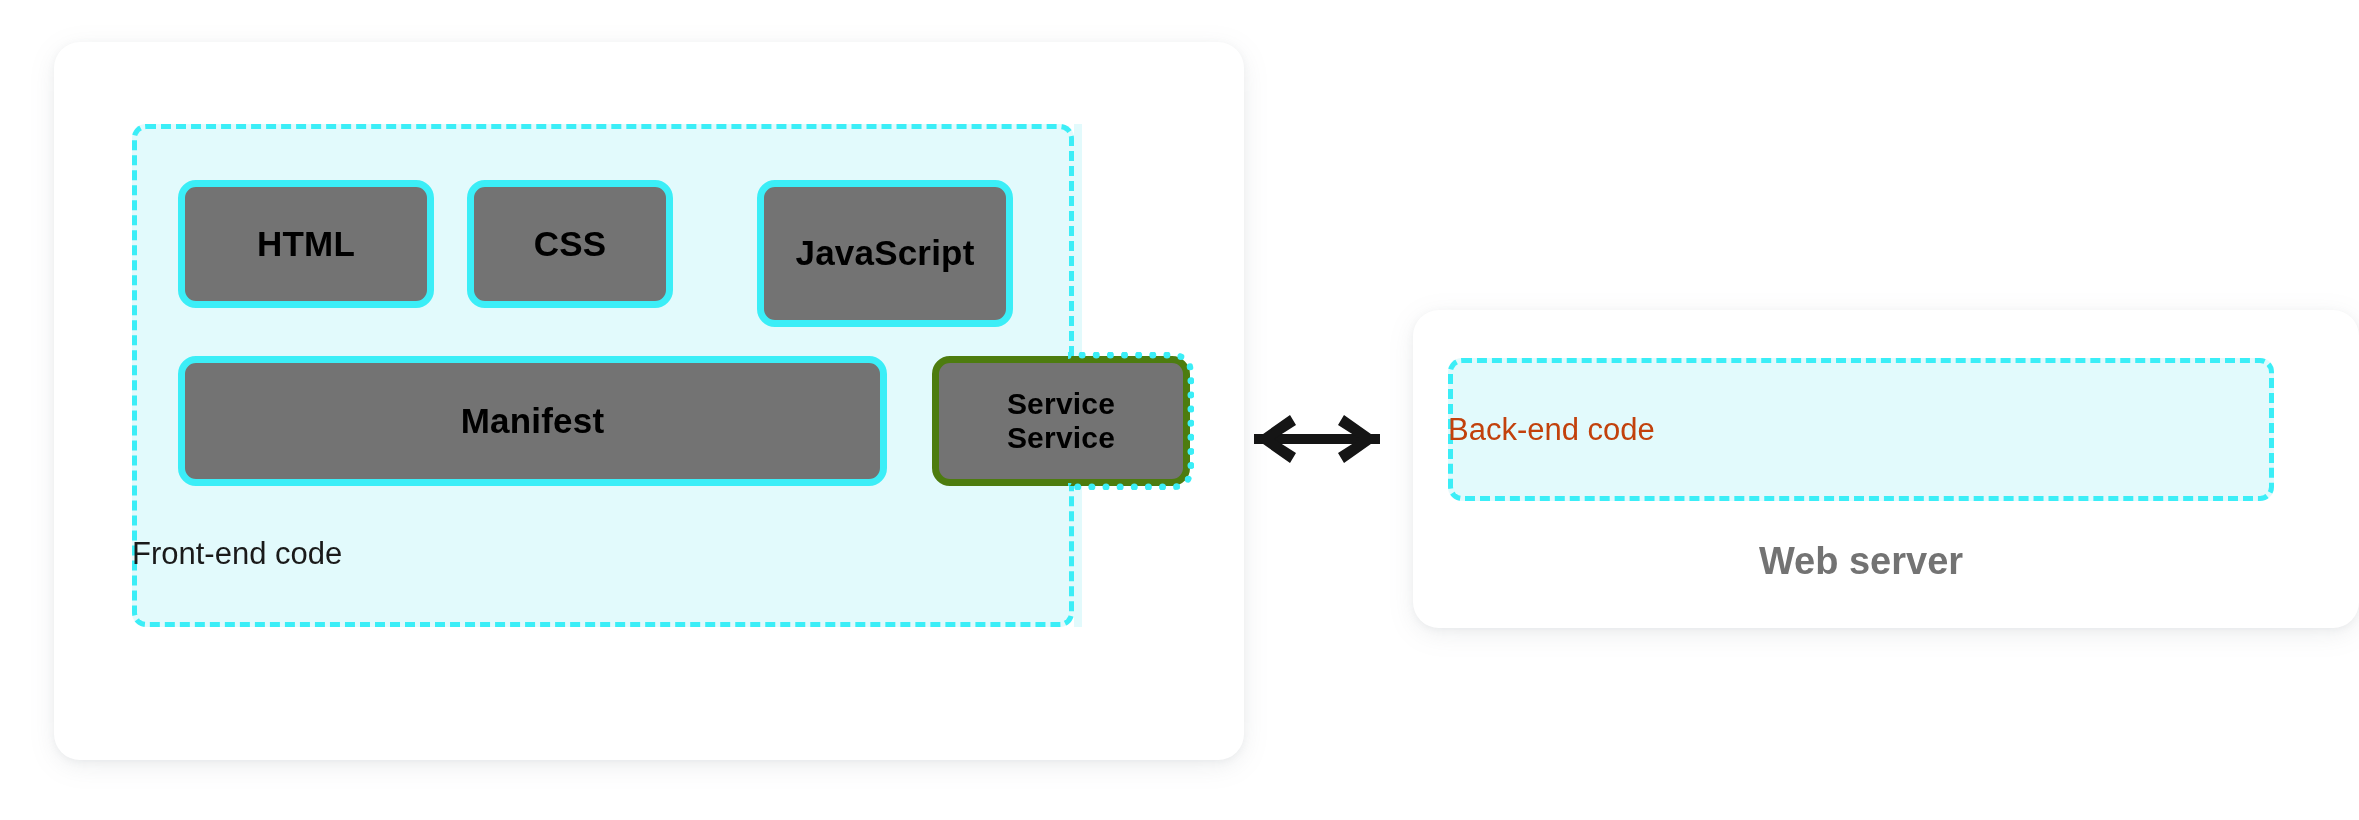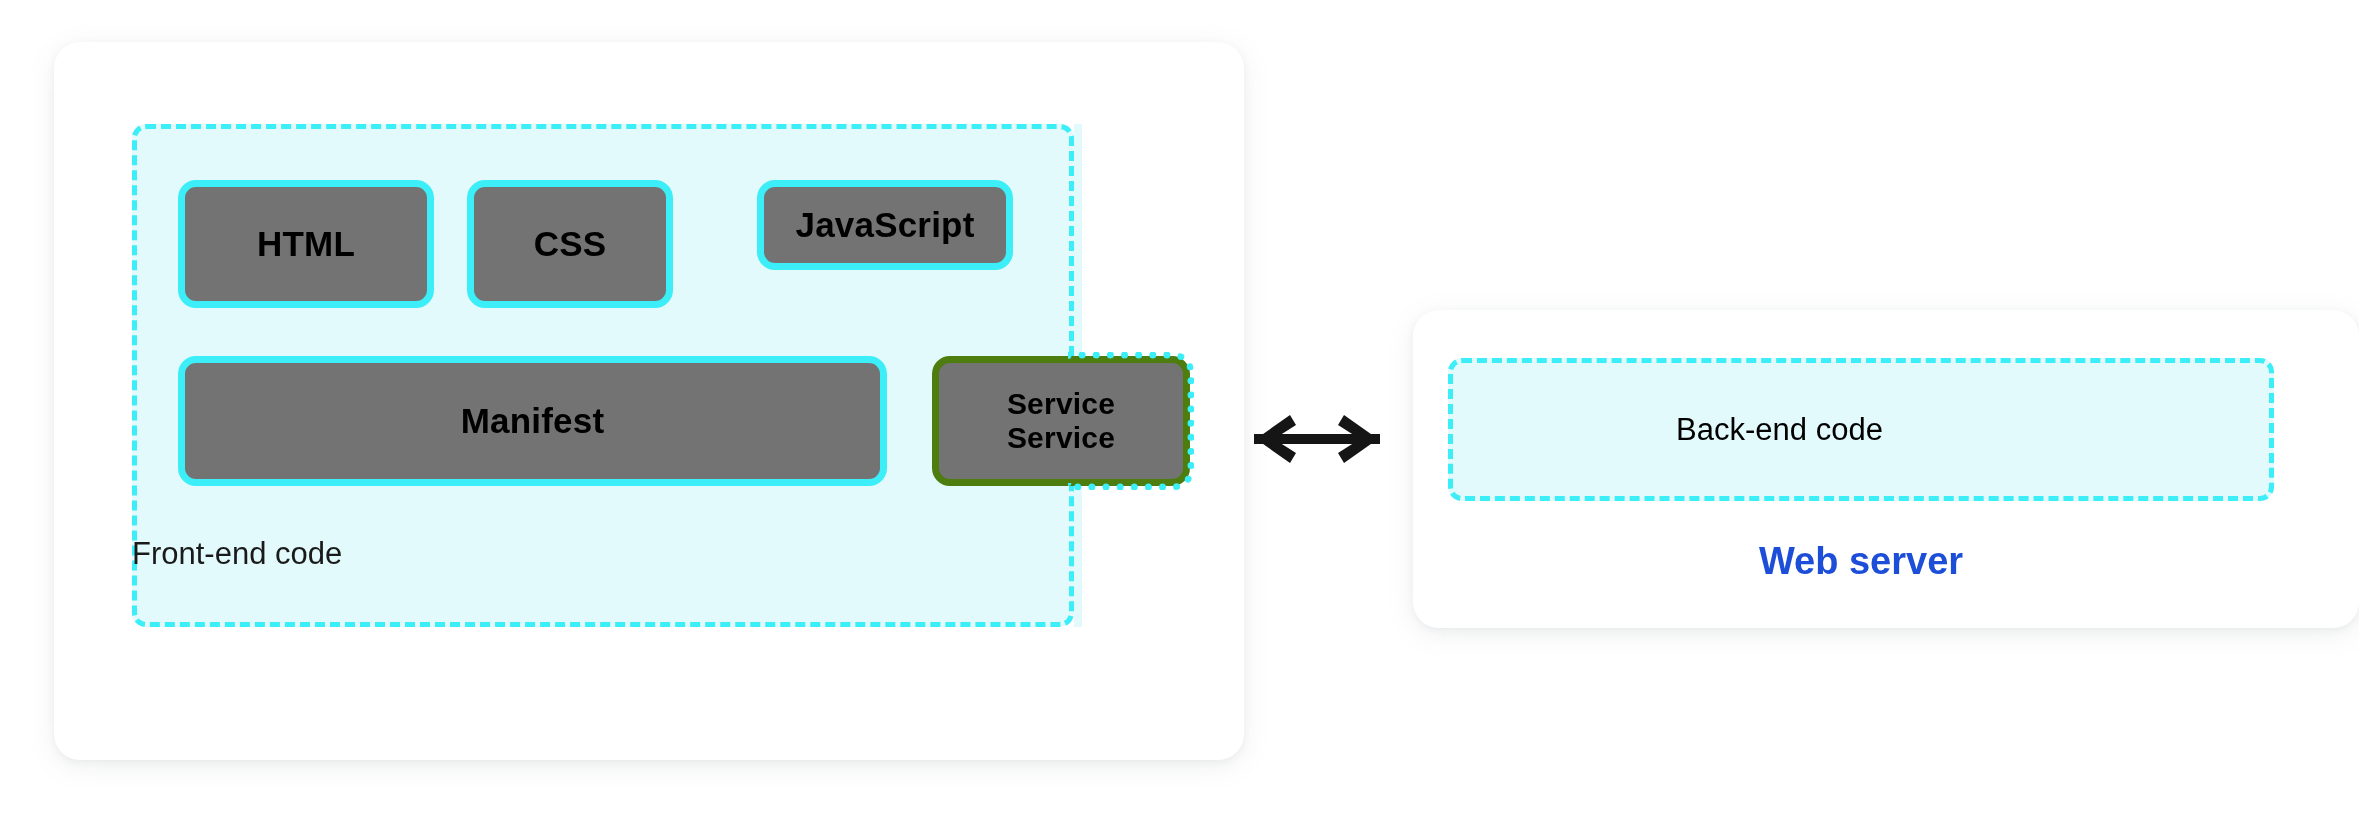--- a/index.html
+++ b/index.html
@@ -76,21 +76,21 @@
     text-align: center;
     color: #000000;
     font-weight: bold;
     font-size: 35px;
     letter-spacing: 0.2px;
     line-height: 1.15;
   }
 
   .box-html       { left: 178px; top: 180px; width: 256px;  height: 128px; }
   .box-css        { left: 467px; top: 180px; width: 206px;  height: 128px; }
-  .box-javascript { left: 757px; top: 180px; width: 256px;  height: 90px; }
+  .box-javascript { left: 757px; top: 180px; width: 256px;  height: 147px; }
   .box-manifest   { left: 178px; top: 356px; width: 709px;  height: 130px; }
 
   
   .box-serviceworker {
     left: 932px;
     top: 356px;
     width: 258px;
     height: 130px;
     border: 7px solid #4d7c0f;
     border-radius: 18px;
@@ -139,32 +139,32 @@
     top: 536px;
     width: 942px;
   }
 
   
   .backend-label {
     position: absolute;
     left: 1448px;
     top: 412px;
     width: 663px;
-    text-align: center;
-    color: #000000;
+    text-align: left;
+    color: #c2410c;
     font-size: 31px;
     font-weight: normal;
     white-space: nowrap;
   }
 
   
   .card-title {
     position: absolute;
     text-align: center;
-    color: #1d4ed8;
+    color: #737373;
     font-weight: bold;
     font-size: 38px;
     white-space: nowrap;
   }
   .title-device { left: 132px; top: 660px; width: 942px; }
   .title-server { left: 1448px; top: 540px; width: 826px; }
 
   
   .arrow {
     position: absolute;

